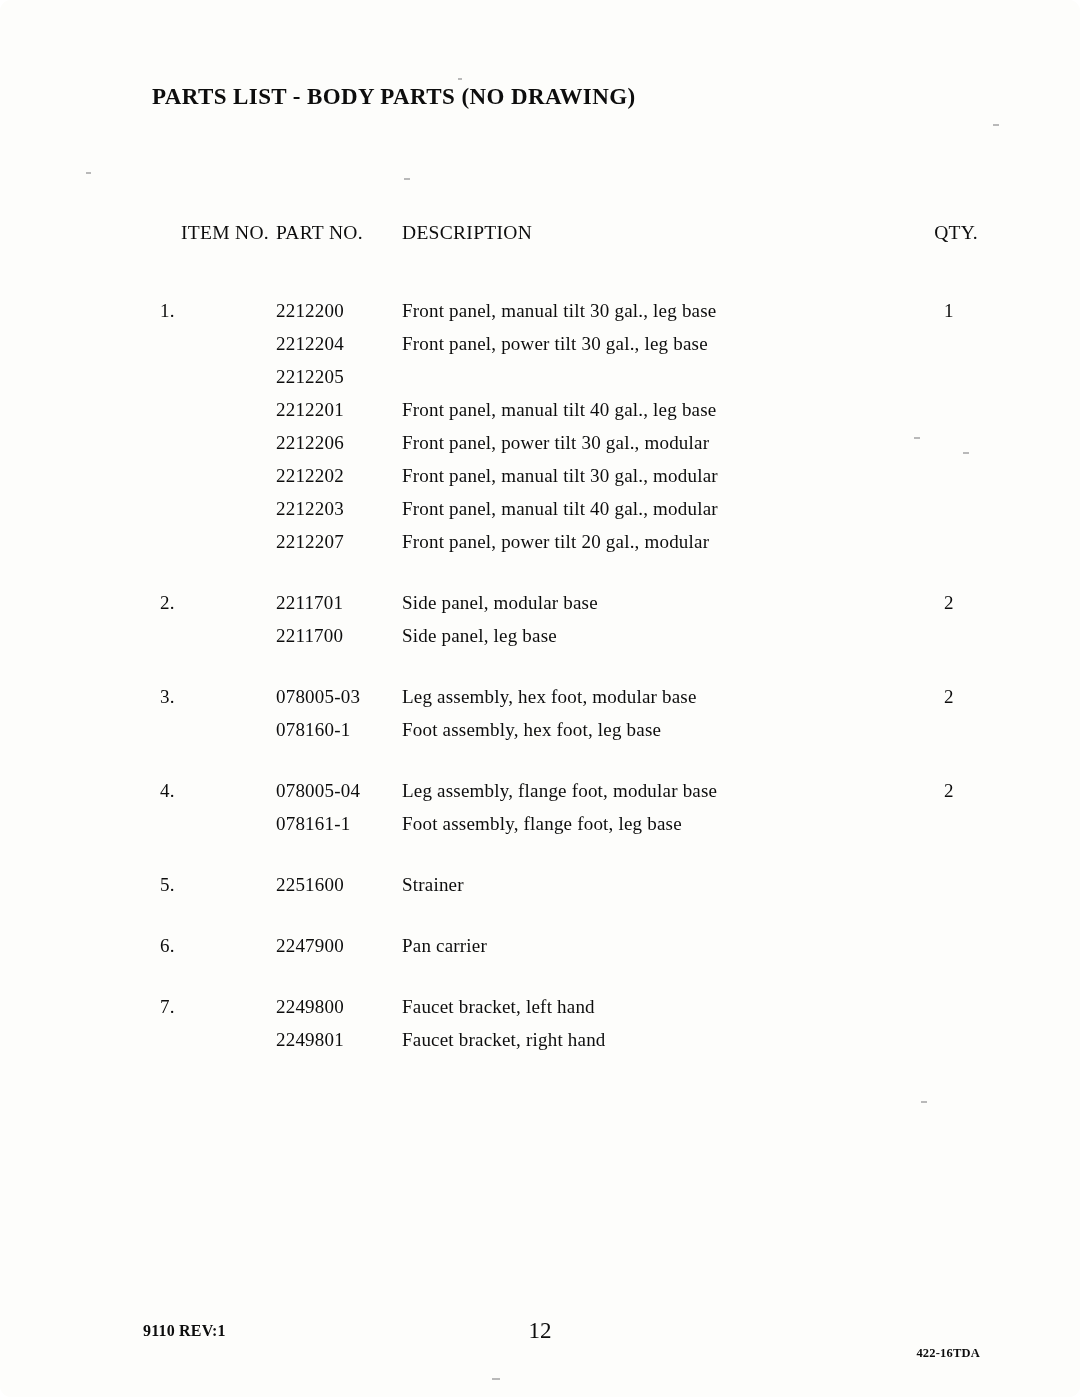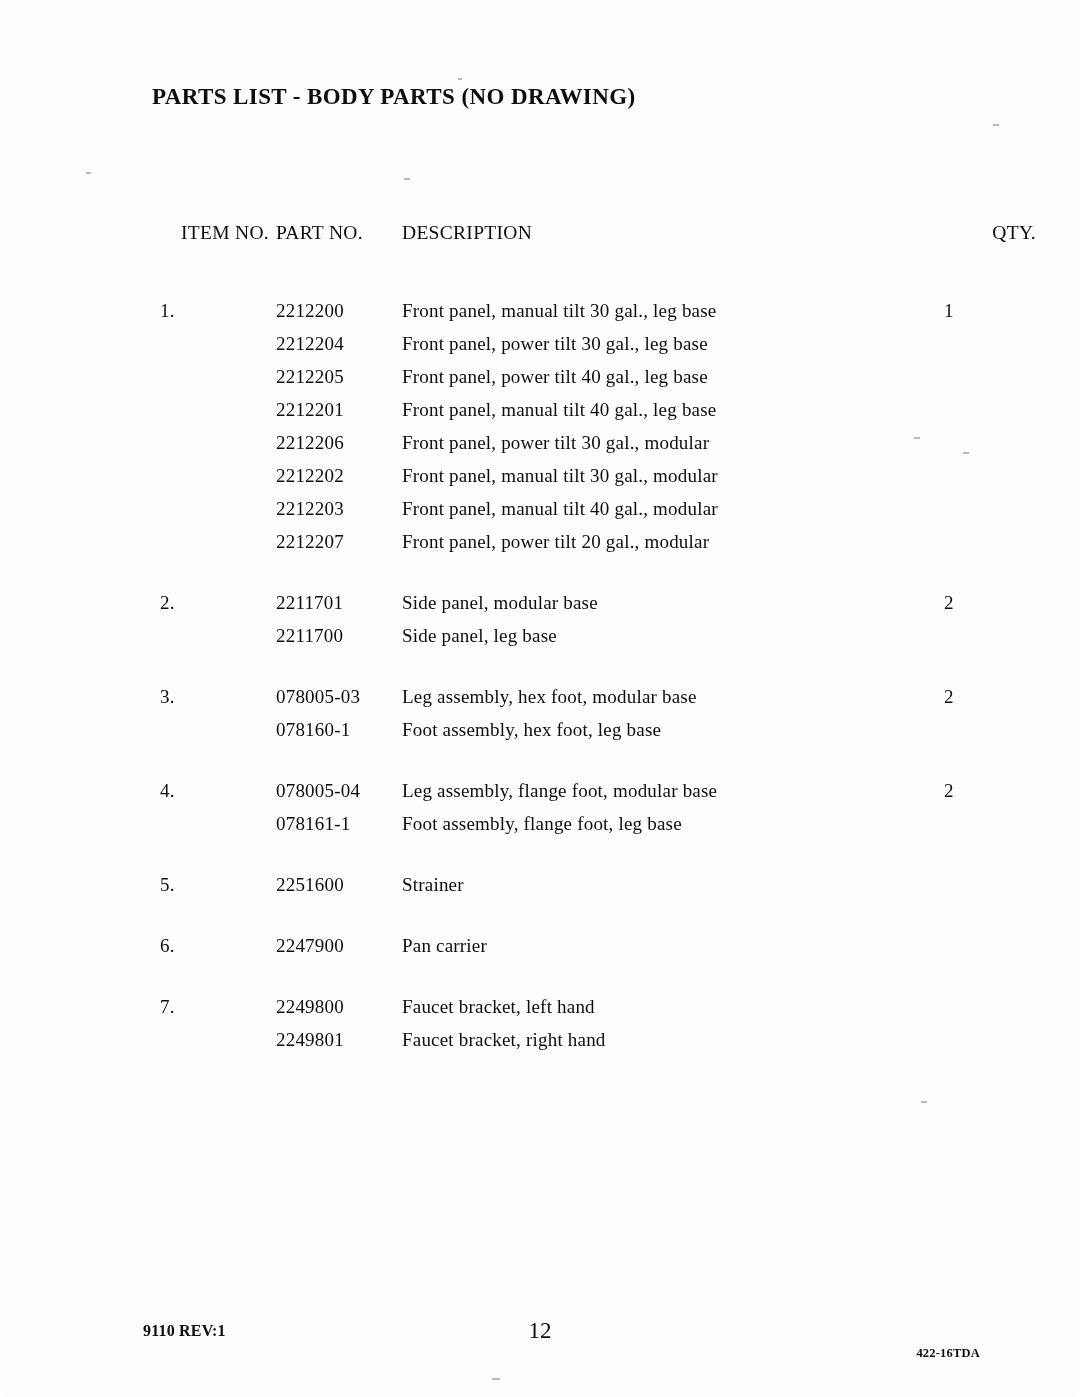--- a/index.html
+++ b/index.html
@@ -34,21 +34,21 @@
     position: absolute;
     left: 152px;
     top: 222px;
     width: 828px;
     font-size: 19.5px;
     letter-spacing: 0.3px;
   }
   .col-item   { position: absolute; left: 0px;   width: 120px; margin-left: 29px; }
   .col-part   { position: absolute; left: 124px; width: 130px; }
   .col-desc   { position: absolute; left: 250px; width: 480px; }
-  .col-qty    { position: absolute; left: 824px; width: 60px; text-align: right; }
+  .col-qty    { position: absolute; left: 774px; width: 60px; text-align: center; }
 
   .table {
     position: absolute;
     left: 152px;
     top: 300px;
     width: 840px;
   }
   .group {
     position: relative;
     margin-bottom: 28px;
@@ -131,21 +131,20 @@
         </div>
         <div class="row">
           <span class="cell c-item"></span>
           <span class="cell c-part">2212204</span>
           <span class="cell c-desc">Front panel, power tilt 30 gal., leg base</span>
           <span class="cell c-qty"></span>
         </div>
         <div class="row">
           <span class="cell c-item"></span>
           <span class="cell c-part">2212205</span>
-          <span class="cell c-desc">Front panel, power tilt 40 gal., leg base</span>
           <span class="cell c-qty"></span>
         </div>
         <div class="row">
           <span class="cell c-item"></span>
           <span class="cell c-part">2212201</span>
           <span class="cell c-desc">Front panel, manual tilt 40 gal., leg base</span>
           <span class="cell c-qty"></span>
         </div>
         <div class="row">
           <span class="cell c-item"></span>

